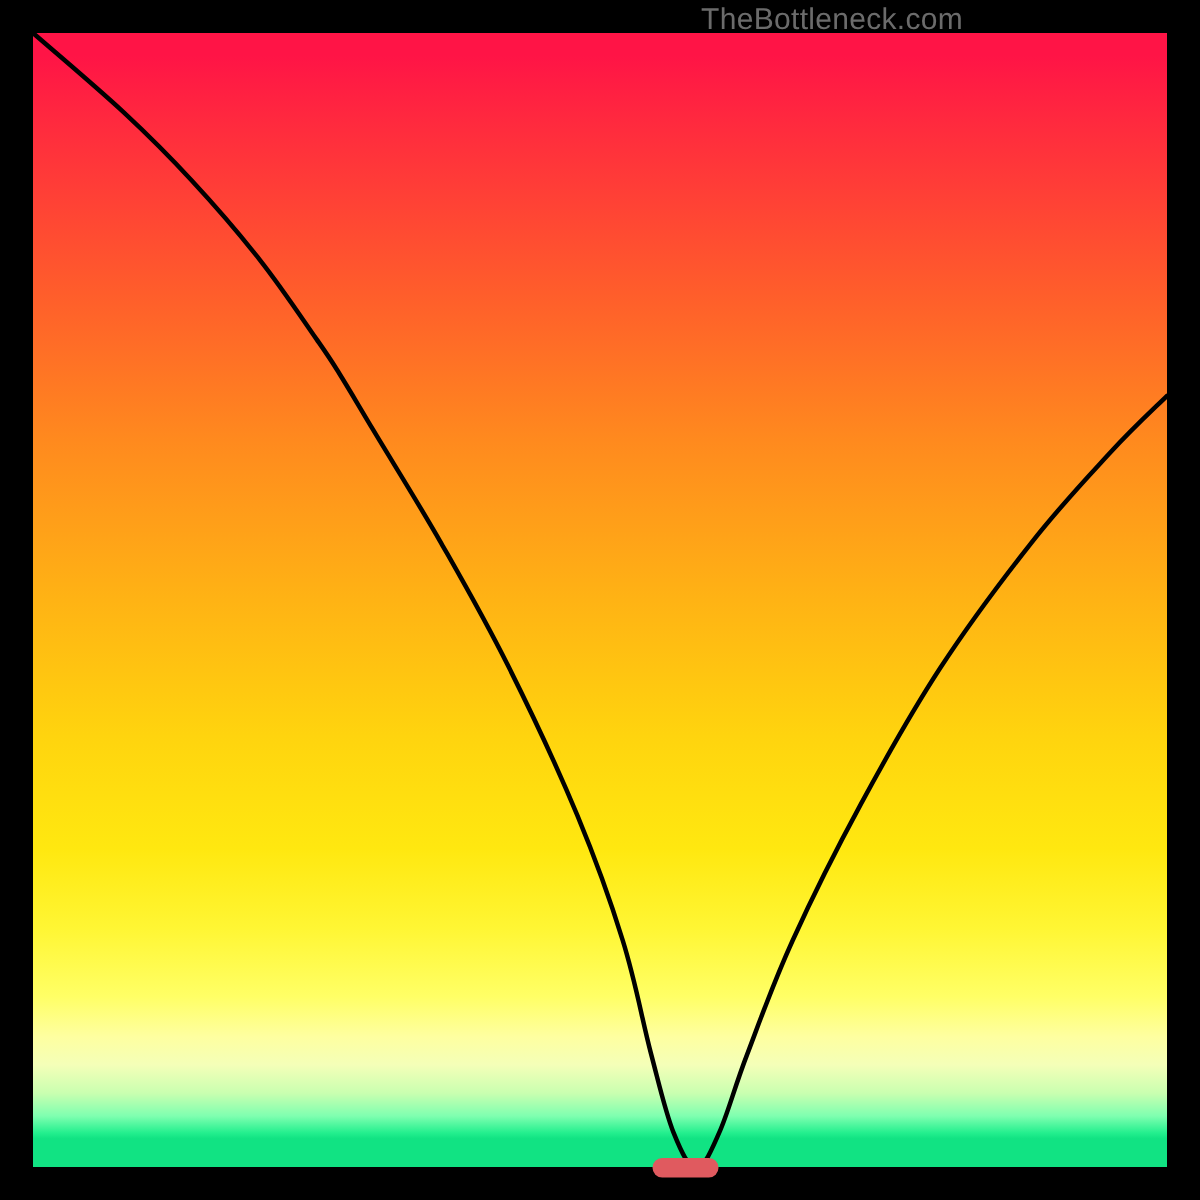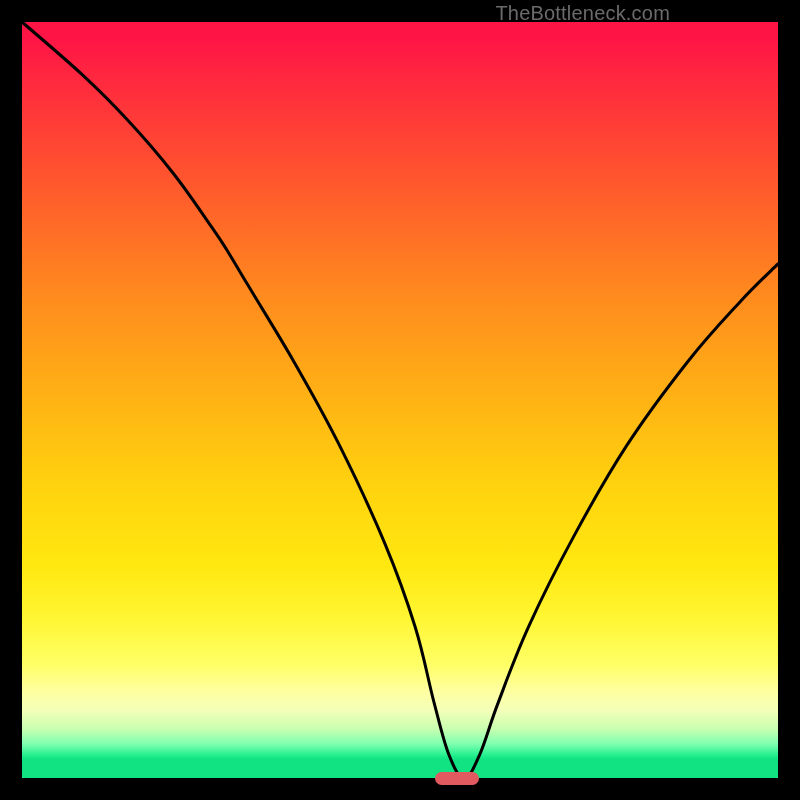--- a/index.html
+++ b/index.html
@@ -11,21 +11,20 @@
     overflow: hidden;
     font-family: Arial, Helvetica, sans-serif;
   }
   .frame {
     position: absolute;
     left: 0;
     top: 0;
     width: 648px;
     height: 800px;
     background: #000;
-    padding-left: 28px;
   }
   .plot-bg {
     position: absolute;
     left: 22px;
     top: 22px;
     width: 756px;
     height: 756px;
     
     background:
       linear-gradient(to bottom,

